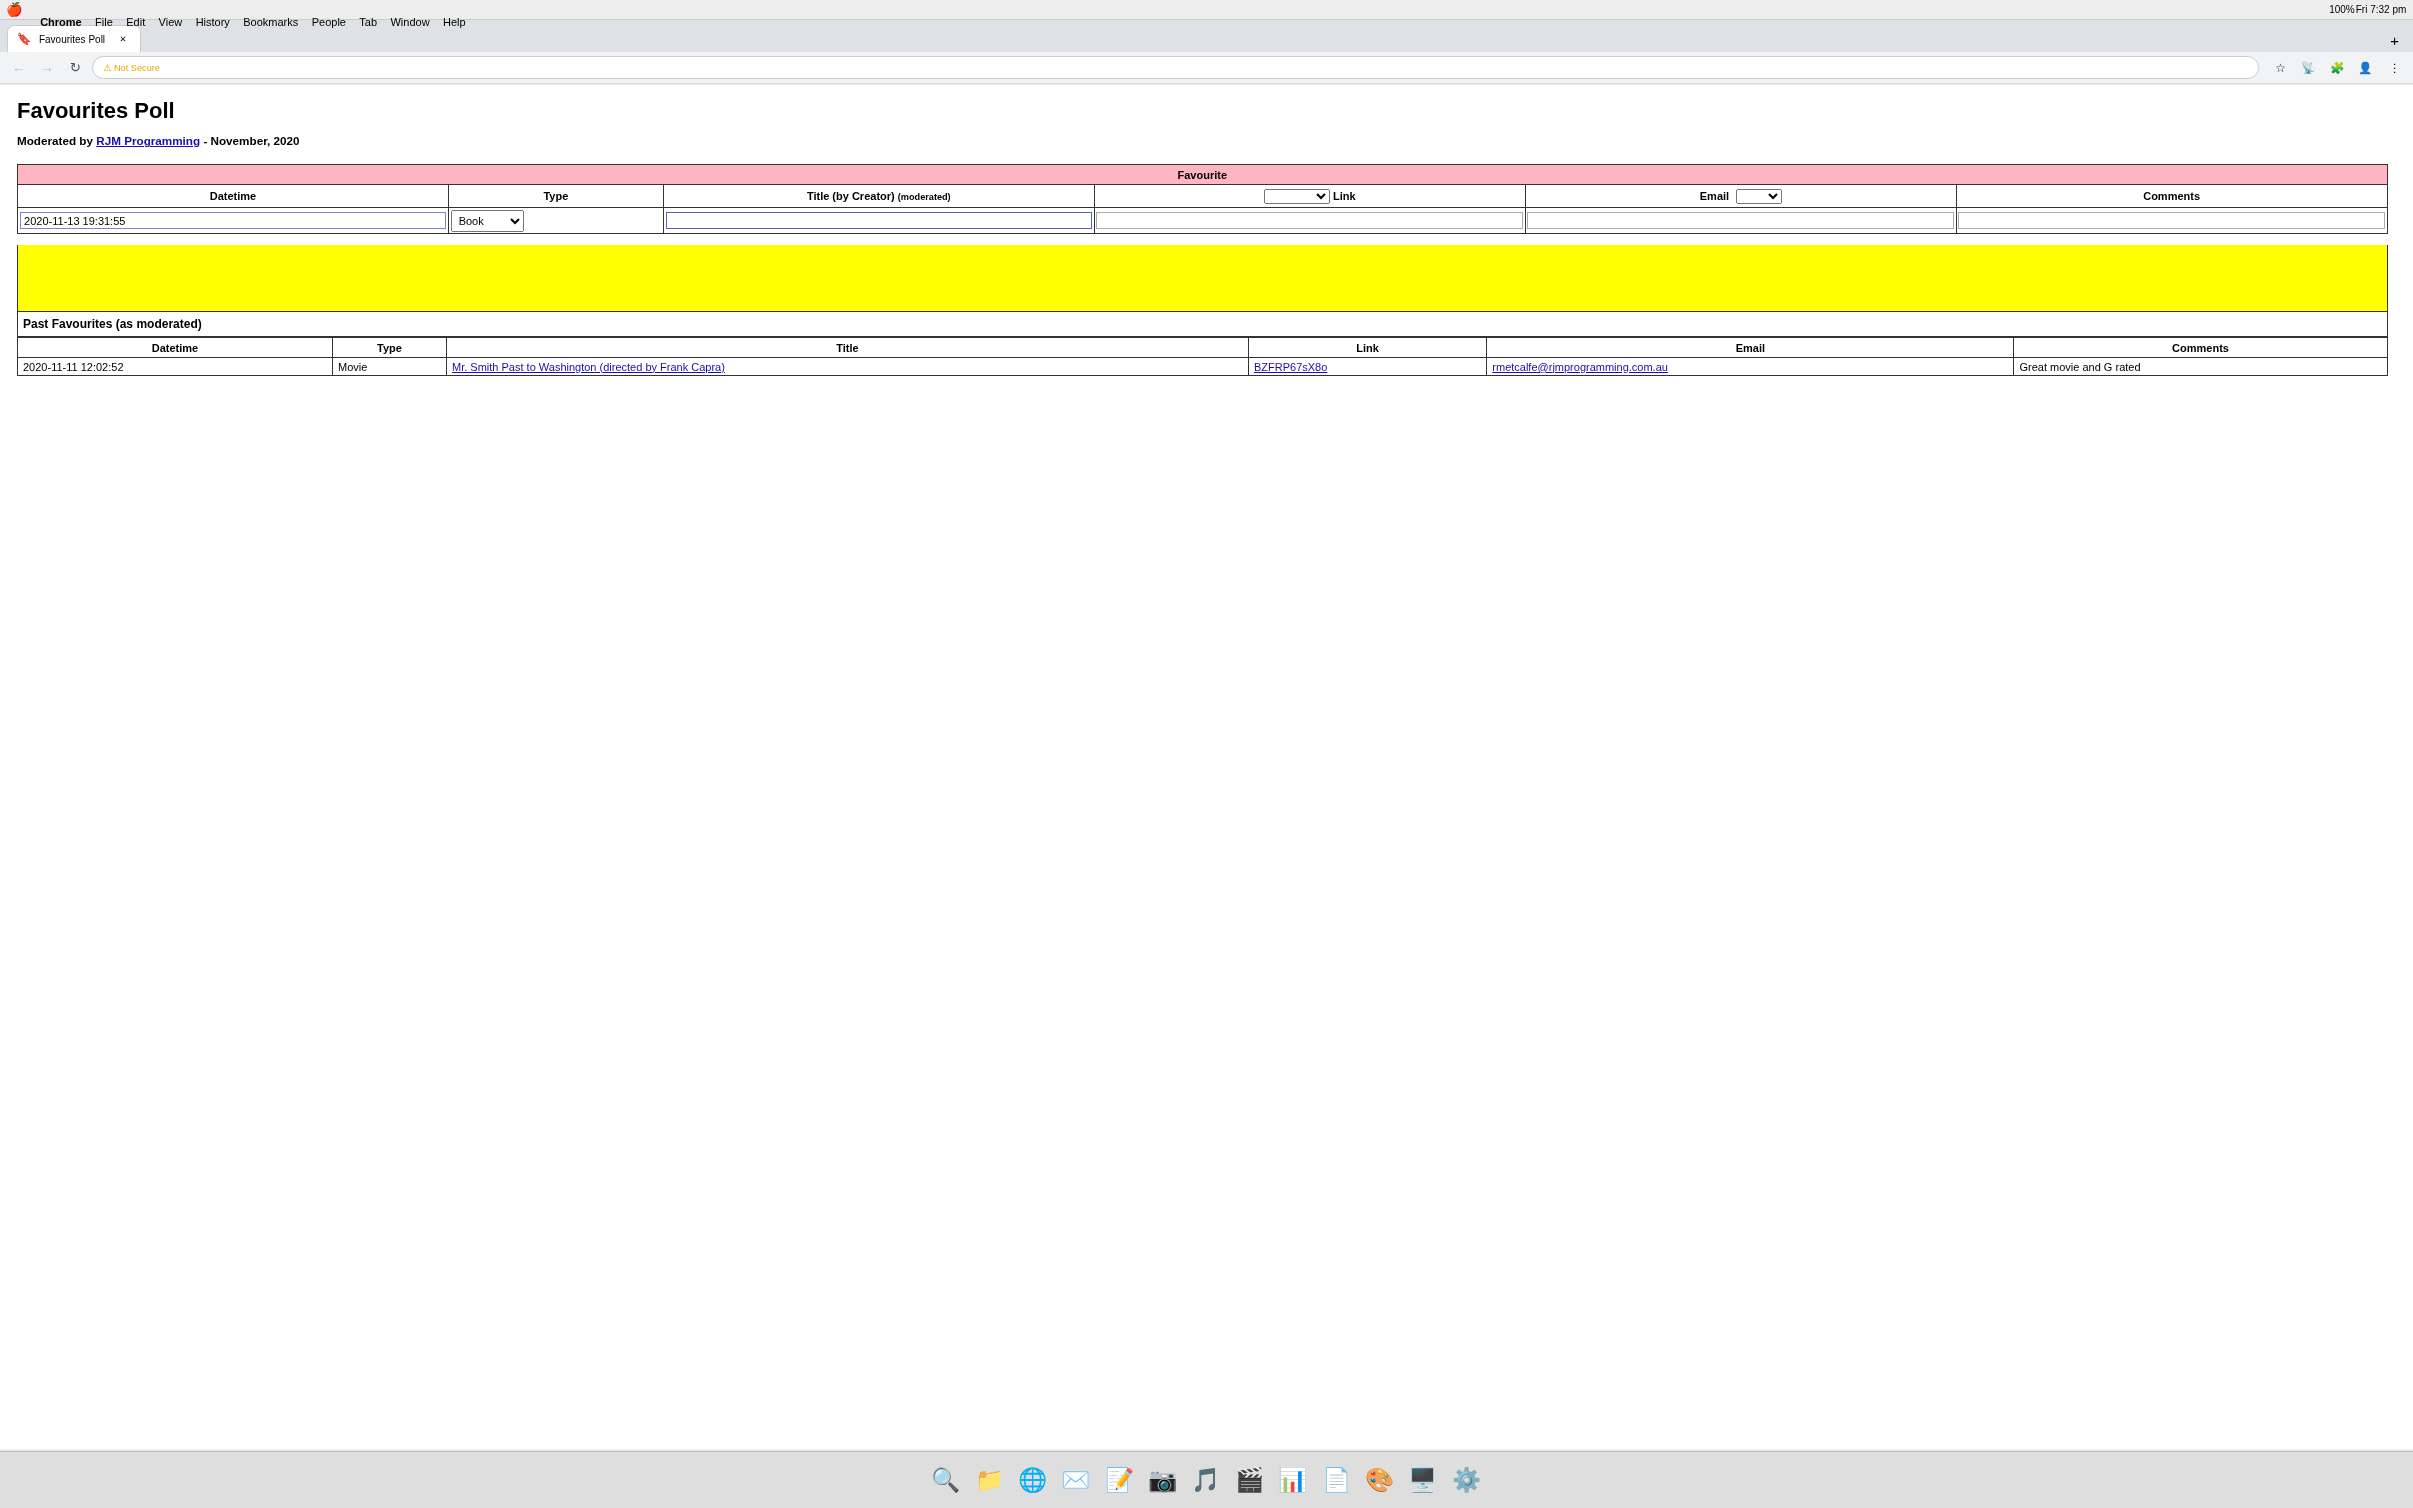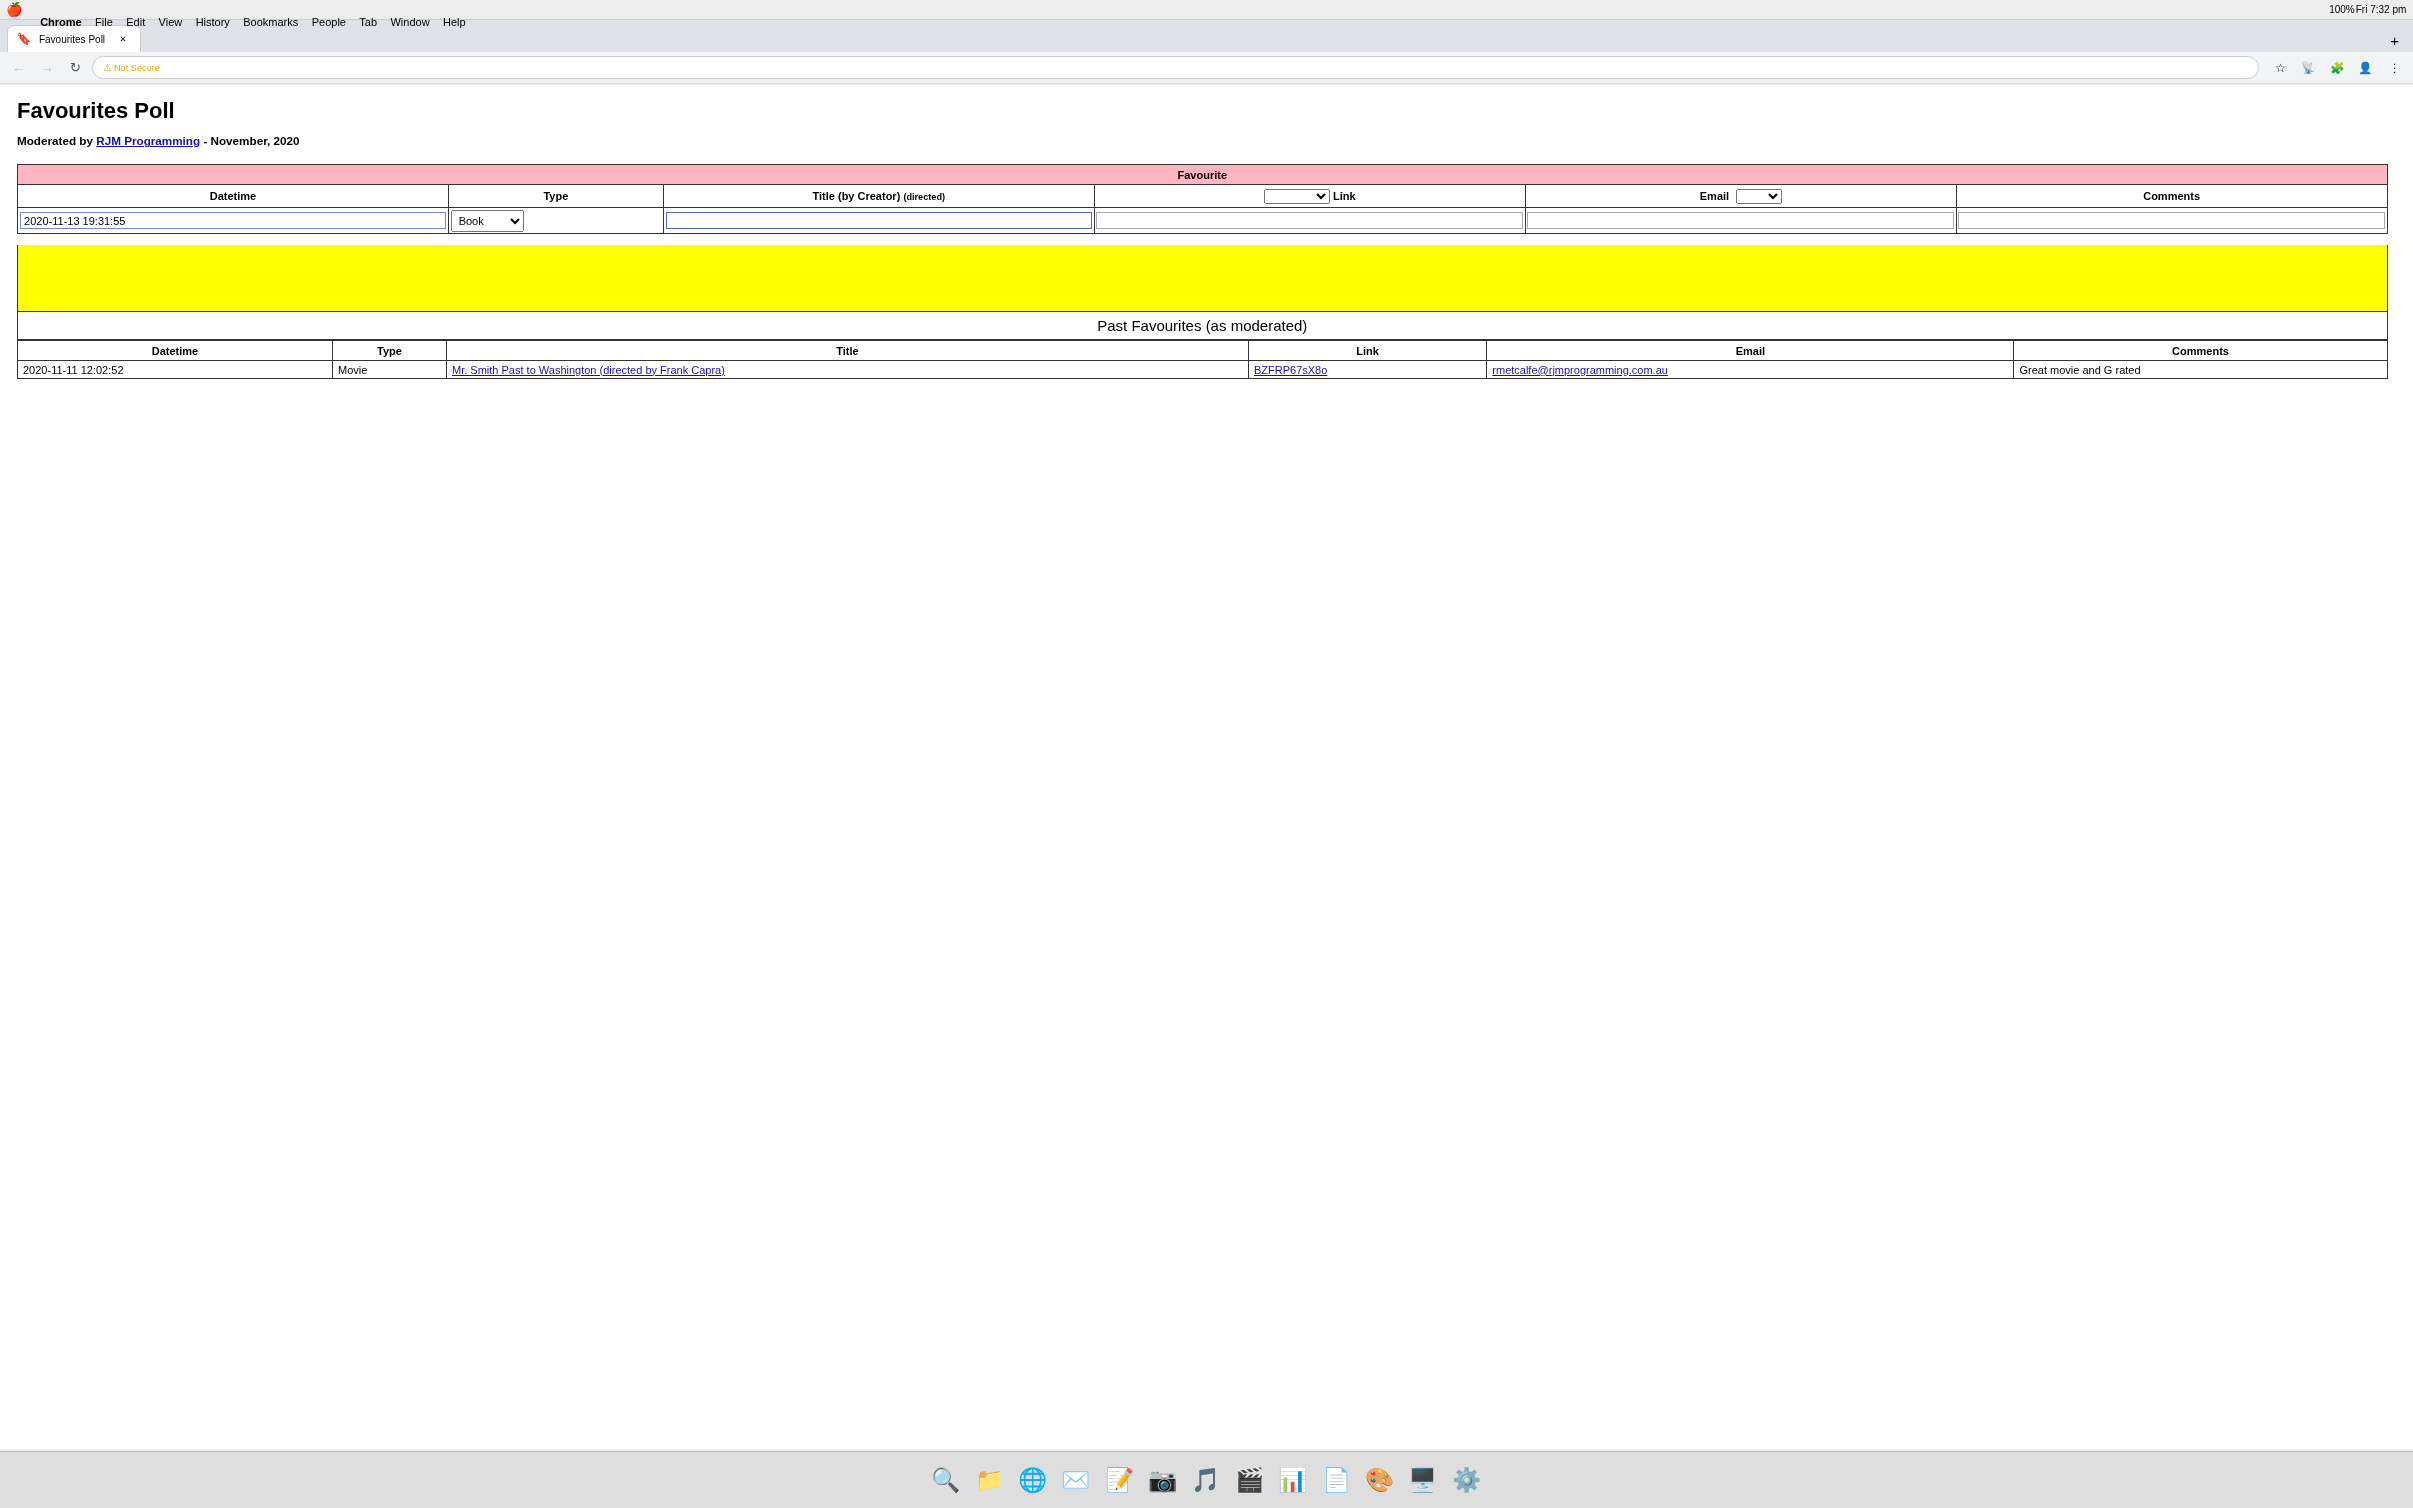--- a/index.html
+++ b/index.html
@@ -225,26 +225,26 @@
     .yellow-area {
       width: 100%;
       background: #ffff00;
       height: 67px;
       border: 0.8px solid #333;
       border-top: none;
     }
 
     
     .past-header {
-      text-align: center;
-      font-weight: normal;
+      text-align: left;
+      font-weight: bold;
       padding: 5px;
       border: 0.8px solid #333;
       border-top: none;
-      font-size: 15px;
+      font-size: 12px;
       background: #fff;
     }
 
     .past-table {
       width: 100%;
       border-collapse: collapse;
       border: 0.8px solid #333;
       border-top: none;
     }
 
@@ -355,21 +355,21 @@
     <table class="form-table">
       <tbody>
         <tr class="form-header-row">
           <td colspan="6">Favourite</td>
         </tr>
         <tr class="form-col-headers">
           <th>Datetime</th>
           <th>Type</th>
           <th>
             <span>Title (by Creator)</span>
-            <small> (directed)</small>
+            <small> (moderated)</small>
           </th>
           <th style="min-width:101px;">
             <select style="font-size:10px;">
               <option></option>
               <option>YouTube</option>
               <option>Wikipedia</option>
               <option>IMDB</option>
             </select>
             <span> Link</span>
           </th>

